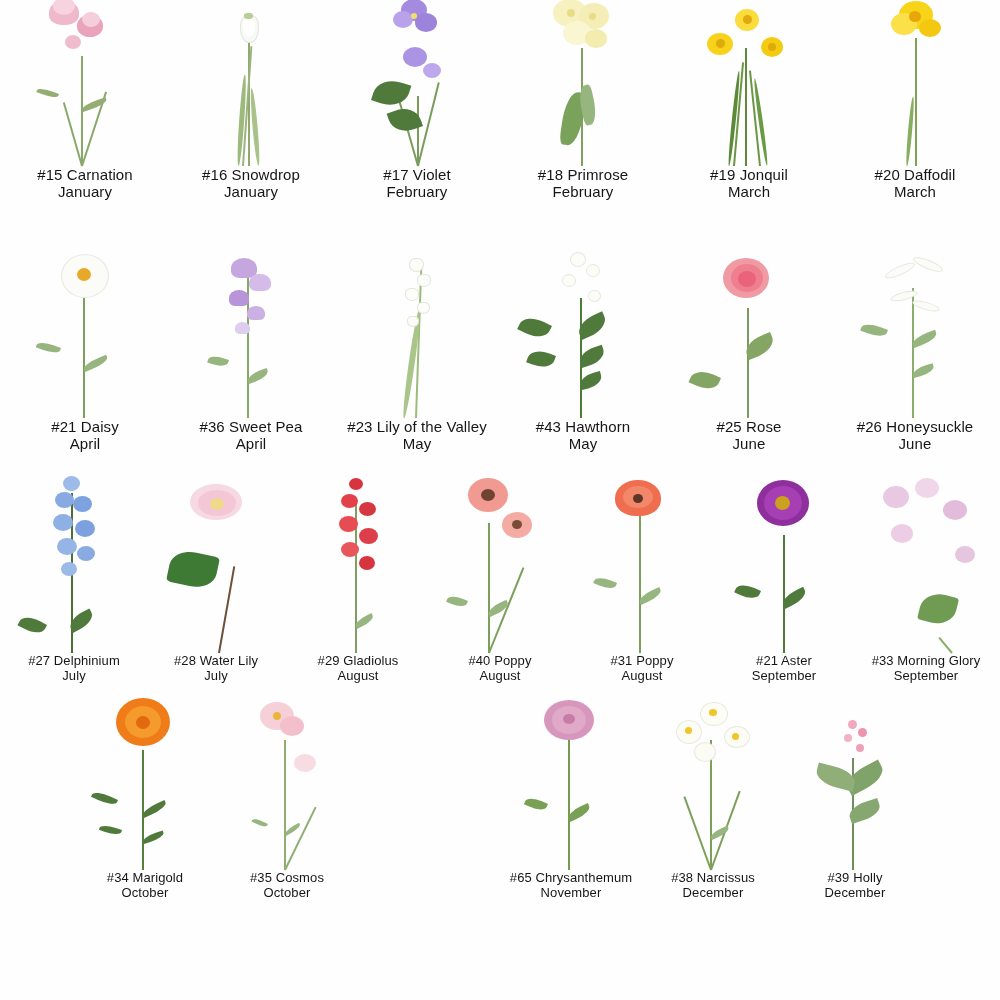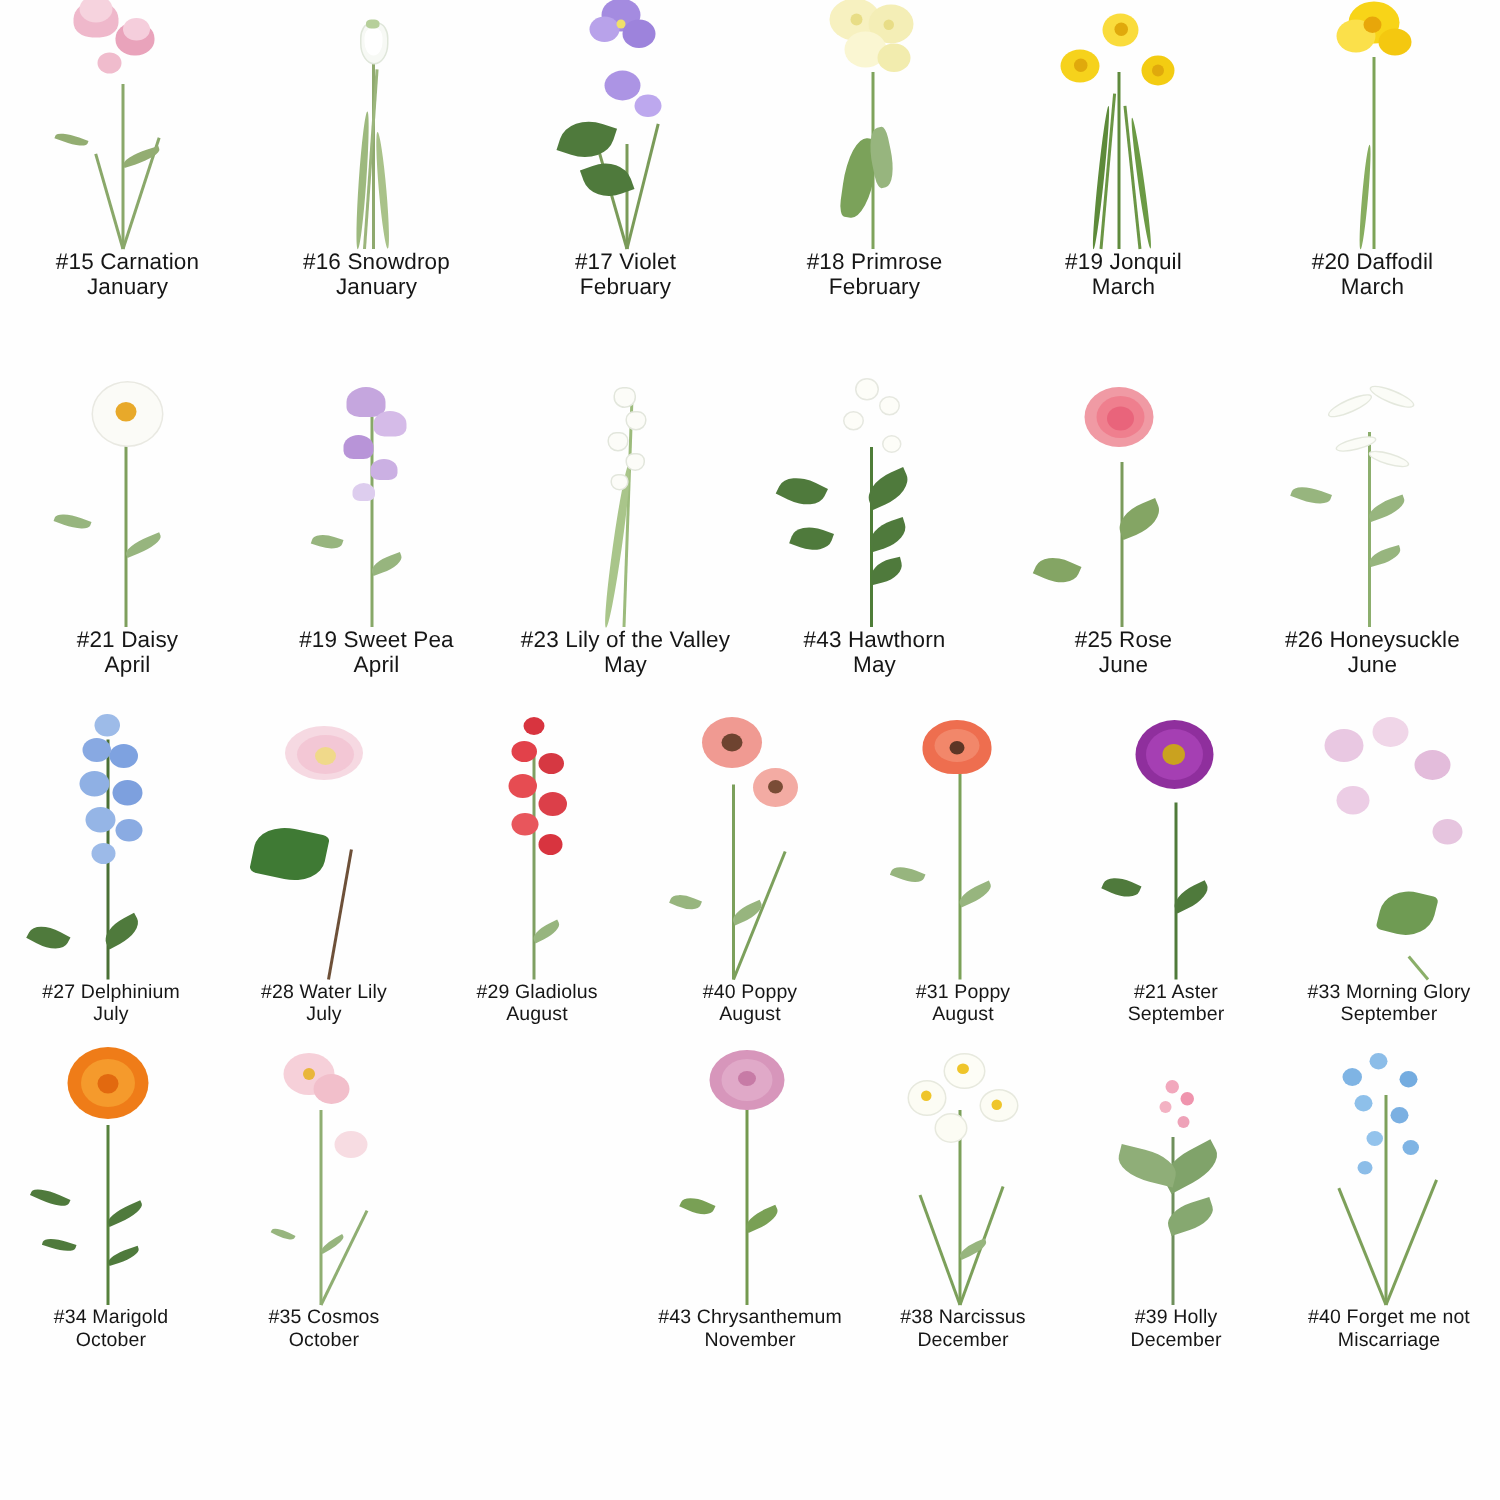--- a/index.html
+++ b/index.html
@@ -266,21 +266,21 @@
           <div class="leaf pale" style="width:22px;height:9px;left:58px;bottom:34px;transform:rotate(-20deg);"></div>
           <div class="leaf pale" style="width:20px;height:9px;left:38px;bottom:58px;transform:rotate(198deg);"></div>
           <div class="petal" style="width:26px;height:20px;left:40px;top:18px;background:#c5a6de;border-radius:60% 60% 40% 40%;"></div>
           <div class="petal" style="width:22px;height:17px;left:58px;top:34px;background:#d5bbe8;border-radius:60% 60% 40% 40%;"></div>
           <div class="petal" style="width:20px;height:16px;left:38px;top:50px;background:#b894d8;border-radius:60% 60% 40% 40%;"></div>
           <div class="petal" style="width:18px;height:14px;left:56px;top:66px;background:#cbb0e3;border-radius:60% 60% 40% 40%;"></div>
           <div class="petal" style="width:15px;height:12px;left:44px;top:82px;background:#ddcdee;border-radius:60% 60% 40% 40%;"></div>
         </div>
       </div>
       <div class="label">
-        <span class="nm">#19 Sweet Pea</span>
+        <span class="nm">#36 Sweet Pea</span>
         <span class="mo">April</span>
       </div>
     </div>
 
     <div class="cell c6">
       <div class="art" style="height:178px;">
         <div style="position:relative;width:120px;height:178px;">
           <div class="stem" style="height:150px;left:58px;background:#9cbb7c;transform:rotate(2deg);"></div>
           <div class="leaf" style="width:6px;height:110px;left:44px;bottom:0;background:#a9c58a;border-radius:50%;transform:rotate(8deg);"></div>
           <div class="petal" style="width:13px;height:12px;left:52px;top:18px;background:#fcfcf8;border:1px solid #e2e6dc;border-radius:50% 50% 60% 60%;"></div>
@@ -539,21 +539,21 @@
         <div style="position:relative;width:110px;height:180px;">
           <div class="stem" style="height:140px;left:52px;background:#74994f;"></div>
           <div class="leaf" style="width:24px;height:10px;left:54px;bottom:48px;background:#79a055;transform:rotate(-24deg);"></div>
           <div class="leaf" style="width:22px;height:10px;left:32px;bottom:66px;background:#79a055;transform:rotate(204deg);"></div>
           <div class="petal" style="width:50px;height:40px;left:28px;top:10px;background:#d796bb;border-radius:50%;"></div>
           <div class="petal" style="width:34px;height:28px;left:36px;top:16px;background:#e0a9c8;border-radius:50%;"></div>
           <div class="disc" style="width:12px;height:10px;left:47px;top:24px;background:#c77ba6;"></div>
         </div>
       </div>
       <div class="label">
-        <span class="nm">#43 Chrysanthemum</span>
+        <span class="nm">#65 Chrysanthemum</span>
         <span class="mo">November</span>
       </div>
     </div>
 
     <div class="cell c7">
       <div class="art" style="height:180px;">
         <div style="position:relative;width:110px;height:180px;">
           <div class="stem" style="height:130px;left:52px;background:#7ca05a;"></div>
           <div class="stem" style="height:84px;left:52px;background:#7ca05a;transform:rotate(20deg);"></div>
           <div class="stem" style="height:78px;left:52px;background:#7ca05a;transform:rotate(-20deg);"></div>
@@ -585,36 +585,15 @@
           <div class="petal" style="width:8px;height:8px;left:44px;top:44px;background:#f3b2c3;"></div>
           <div class="petal" style="width:8px;height:8px;left:56px;top:54px;background:#eea2b8;"></div>
         </div>
       </div>
       <div class="label">
         <span class="nm">#39 Holly</span>
         <span class="mo">December</span>
       </div>
     </div>
 
-    <div class="cell c7">
-      <div class="art" style="height:180px;">
-        <div style="position:relative;width:110px;height:180px;">
-          <div class="stem" style="height:140px;left:52px;background:#7da05a;"></div>
-          <div class="stem" style="height:90px;left:52px;background:#7da05a;transform:rotate(22deg);"></div>
-          <div class="stem" style="height:84px;left:52px;background:#7da05a;transform:rotate(-22deg);"></div>
-          <div class="petal" style="width:13px;height:12px;left:24px;top:22px;background:#7fb4e4;"></div>
-          <div class="petal" style="width:12px;height:11px;left:42px;top:12px;background:#8cbde8;"></div>
-          <div class="petal" style="width:12px;height:11px;left:62px;top:24px;background:#74ace0;"></div>
-          <div class="petal" style="width:12px;height:11px;left:32px;top:40px;background:#8ec0ea;"></div>
-          <div class="petal" style="width:12px;height:11px;left:56px;top:48px;background:#7bb0e2;"></div>
-          <div class="petal" style="width:11px;height:10px;left:40px;top:64px;background:#93c3ec;"></div>
-          <div class="petal" style="width:11px;height:10px;left:64px;top:70px;background:#7fb4e4;"></div>
-          <div class="petal" style="width:10px;height:9px;left:34px;top:84px;background:#8cbde8;"></div>
-        </div>
-      </div>
-      <div class="label">
-        <span class="nm">#40 Forget me not</span>
-        <span class="mo">Miscarriage</span>
-      </div>
-    </div>
   </div>
 
 </div>
 
 </body></html>

